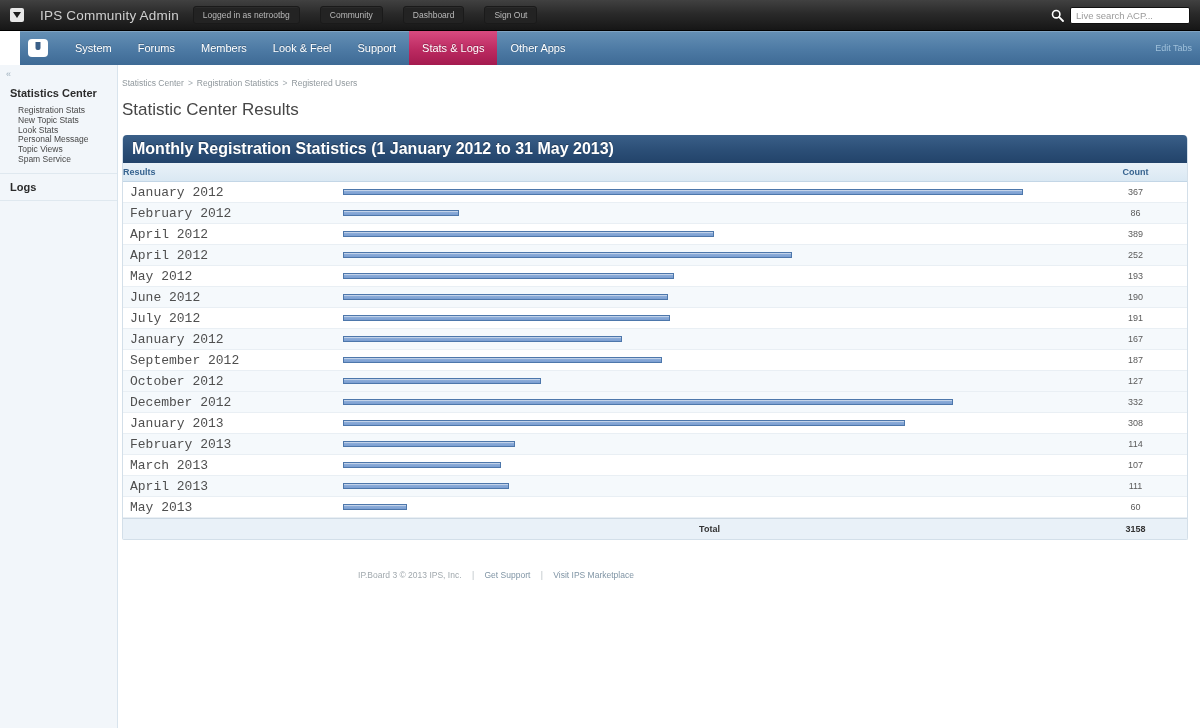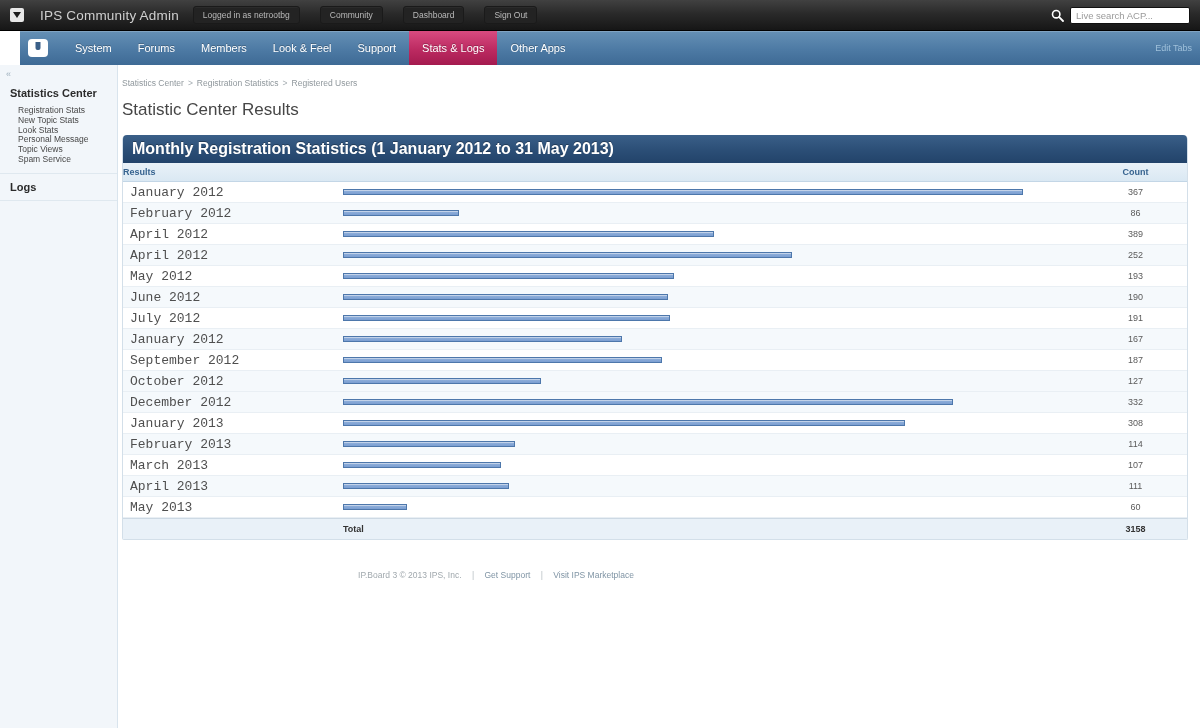--- a/index.html
+++ b/index.html
@@ -68,21 +68,21 @@
   .c-results { flex:1; }
   .c-count { width:103px; text-align:center; }
   .trow { display:flex; align-items:center; height:21px; border-bottom:1px solid #e9eff4;
     background:#fff; }
   .trow.alt { background:#f5f9fc; }
   .trow .c-date { font-size:13px; color:#4f4f4f;font-family:Liberation Mono, monospace; }
   .trow .c-count { font-size:9px; color:#5a5a5a; }
   .bar { height:6px; border:1px solid #4d77ab;
     background:linear-gradient(180deg,#c2d2e9 0%,#c2d2e9 34%,#8aabd8 36%,#7b9ed1 100%); }
   .trow.total { background:#e9f1f8; border-top:1px solid #cdd9e4; border-bottom:none; height:21px; }
-  .trow.total .c-results { text-align:left; padding-right:8px; font-size:9px; font-weight:bold; color:#333; }
+  .trow.total .c-results { text-align:center; padding-right:8px; font-size:9px; font-weight:bold; color:#333; }
   .trow.total .c-count { font-weight:bold; color:#333; }
 
   
   .footer { width:992px; margin-left:-122px; text-align:center; margin-top:30px;
     font-size:8.5px; color:#a0a8ad; }
   .footer a { color:#8095a5; text-decoration:none; cursor:pointer; }
   .footer .sep { margin:0 8px; color:#b9c0c5; }
 </style>
 </head>
 <body>

